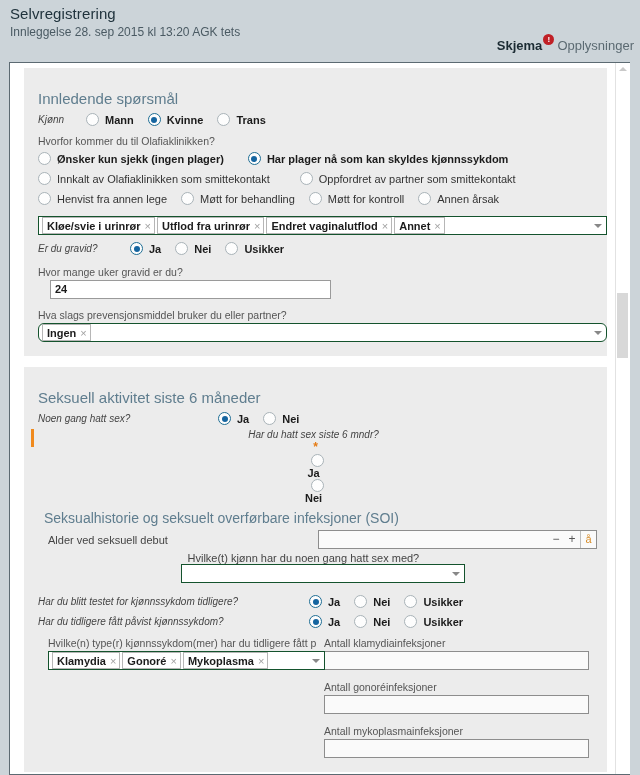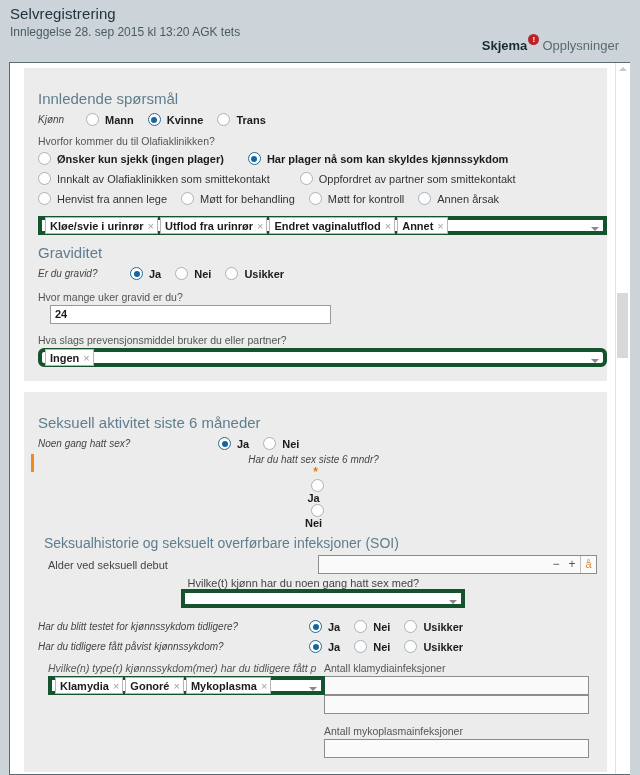--- a/index.html
+++ b/index.html
@@ -7,21 +7,21 @@
     width:640px;height:775px;overflow:hidden;
     background:#ccd4d9;
     font-family:"Liberation Sans", sans-serif;
     font-size:11px;color:#333;
     -webkit-font-smoothing:antialiased;
   }
   
   .app-header{position:absolute;left:0;top:0;width:640px;height:58px;background:#ccd4d9;}
   .app-title{position:absolute;left:10px;top:5px;font-size:15px;color:#20333d;font-weight:normal;letter-spacing:.1px;}
   .app-sub{position:absolute;left:10px;top:25px;font-size:12px;color:#4a5a63;}
-  .tabs{position:absolute;right:21px;top:38px;height:20px;}
+  .tabs{position:absolute;right:6px;top:38px;height:20px;}
   .tab{display:inline-block;position:relative;font-size:13px;color:#5b6a72;margin-left:12px;cursor:pointer;}
   .tab.active{color:#1b2b33;font-weight:bold;}
   .badge-err{position:absolute;right:-12px;top:-4px;width:11px;height:11px;border-radius:50%;
     background:#c02026;color:#fff;font-size:8px;font-weight:bold;line-height:11px;text-align:center;}
   .badge-warn{position:absolute;right:-11px;top:-3px;width:0;height:0;color:#e9a900;font-size:12px;line-height:10px;}
   
   .frame{position:absolute;left:9px;top:62px;width:621px;height:713px;background:#fff;
     border:1px solid #5c6a72;border-right:none;box-sizing:border-box;overflow:hidden;}
   .scroll-col{position:absolute;right:0;top:0;width:14px;height:100%;background:#fff;border-left:1px solid #e2e2e2;}
   .scroll-up{position:absolute;left:3px;top:4px;width:0;height:0;border-left:4px solid transparent;
@@ -39,21 +39,21 @@
     box-sizing:border-box;display:inline-block;position:relative;flex:0 0 auto;cursor:pointer;}
   .radio.on{border-color:#1f6e94;}
   .radio.on:after{content:"";position:absolute;left:2.5px;top:2.5px;width:6px;height:6px;border-radius:50%;background:#1565a0;}
   .rlab{font-size:11px;color:#333;margin:0 14px 0 6px;}
   .rlab.sel{font-weight:bold;color:#1b1b1b;}
   .qtext{font-size:10px;color:#444;margin-right:8px;font-style:italic;}
   .req-star{color:#e57a12;font-weight:bold;font-size:12px;margin:0 5px 0 1px;}
   .req-bar{position:absolute;left:-7px;top:0;width:3px;height:18px;background:#f08a1d;}
   
   .field{margin:4px 0 4px 4px;}
-  .multi{position:relative;background:#fff;border:4px solid #14532d;height:19px;box-sizing:border-box;
+  .multi{position:relative;background:#fff;border:1px solid #14532d;height:19px;box-sizing:border-box;
     display:flex;align-items:center;padding:0 16px 0 1px;}
   .multi .caret{position:absolute;right:4px;top:7px;width:0;height:0;border-left:4px solid transparent;
     border-right:4px solid transparent;border-top:4px solid #888;}
   .chip{display:inline-flex;align-items:center;height:15px;border:1px solid #b6b6b6;background:#fff;
     margin-left:2px;padding:0 3px 0 4px;font-size:11px;font-weight:bold;color:#1b1b1b;white-space:nowrap;cursor:pointer;}
   .chip .x{color:#a0a0a0;font-size:11px;font-weight:normal;margin-left:4px;cursor:pointer;}
   .txtin{background:#fff;border:1px solid #9a9a9a;height:19px;box-sizing:border-box;
     font-size:11px;font-weight:bold;color:#1b1b1b;padding:0 4px;line-height:17px;}
   .plainin{background:#fafafa;border:1px solid #8d8d8d;height:19px;box-sizing:border-box;}
   .spin{position:relative;background:#fafafa;border:1px solid #8d8d8d;height:19px;box-sizing:border-box;display:flex;}
@@ -146,21 +146,20 @@
             <span class="x">×</span>
           </span>
           <span class="chip">
             <span>Annet</span>
             <span class="x">×</span>
           </span>
           <span class="caret"></span>
         </div>
       </div>
 
-      <div class="sec-title" style="margin-top:9px;">Graviditet</div>
 
       <div class="row">
         <span class="qtext" style="width:84px;">Er du gravid?</span>
         <span class="radio on"></span>
         <span class="rlab sel">Ja</span>
         <span class="radio"></span>
         <span class="rlab sel">Nei</span>
         <span class="radio"></span>
         <span class="rlab sel">Usikker</span>
       </div>
@@ -241,21 +240,21 @@
         <span class="rlab sel">Ja</span>
         <span class="radio"></span>
         <span class="rlab sel">Nei</span>
         <span class="radio"></span>
         <span class="rlab sel">Usikker</span>
       </div>
 
       <div class="two-col" style="margin-top:6px;">
 
         <div class="col-l">
-          <div class="q-label-sm" style="margin-left:14px;font-style:italic;">Hvilke(n) type(r) kjønnssykdom(mer) har du tidligere fått p</div>
+          <div class="q-label-sm" style="margin-left:14px;">Hvilke(n) type(r) kjønnssykdom(mer) har du tidligere fått p</div>
           <div class="multi" style="width:277px;margin-left:14px;">
             <span class="chip">
               <span>Klamydia</span>
               <span class="x">×</span>
             </span>
             <span class="chip">
               <span>Gonoré</span>
               <span class="x">×</span>
             </span>
             <span class="chip">
@@ -263,20 +262,21 @@
               <span class="x">×</span>
             </span>
             <span class="caret"></span>
           </div>
         </div>
 
         <div class="col-r">
           <div class="stack-lab" style="margin-top:0;">Antall klamydiainfeksjoner</div>
           <div class="plainin" style="width:265px;"></div>
 
+          <div class="stack-lab" style="margin-top:11px;">Antall gonoréinfeksjoner</div>
           <div class="plainin" style="width:265px;"></div>
 
           <div class="stack-lab" style="margin-top:11px;">Antall mykoplasmainfeksjoner</div>
           <div class="plainin" style="width:265px;"></div>
         </div>
 
       </div>
 
     </div>
 

